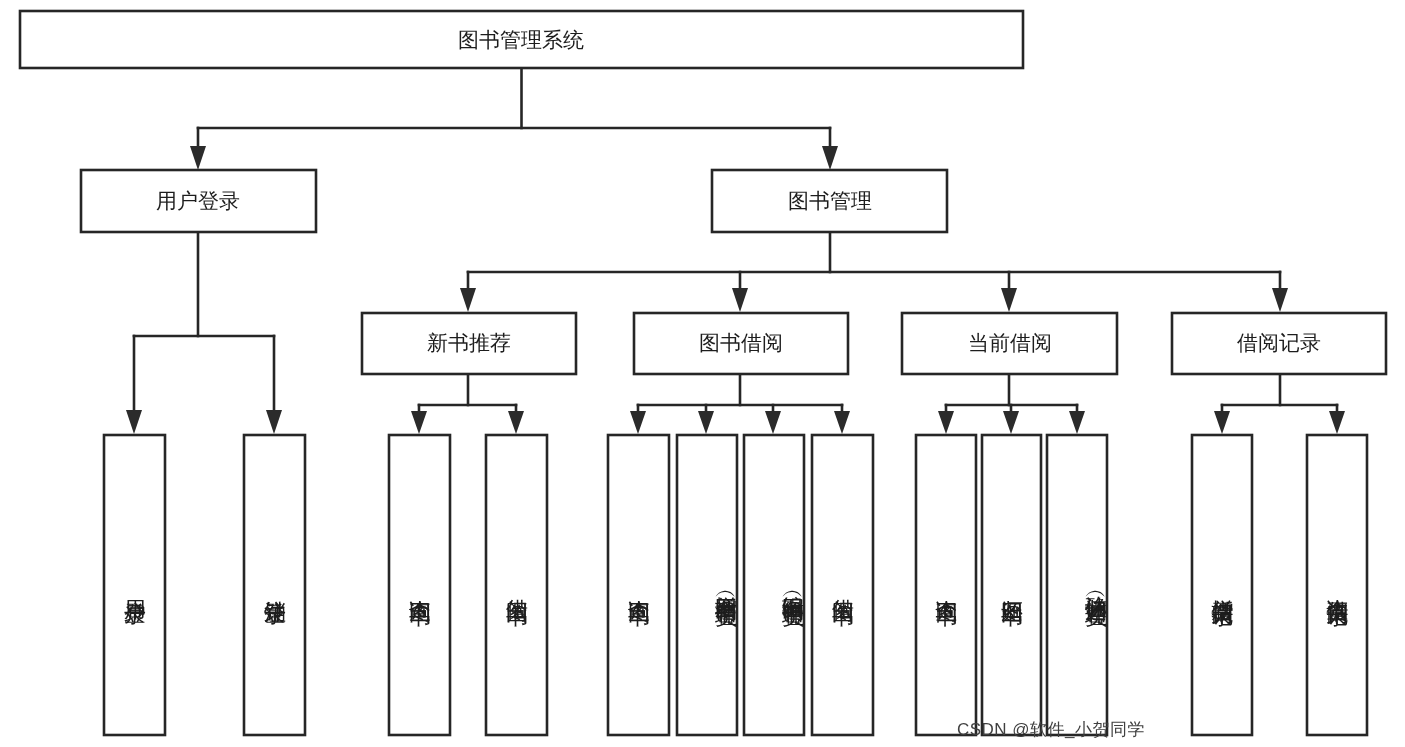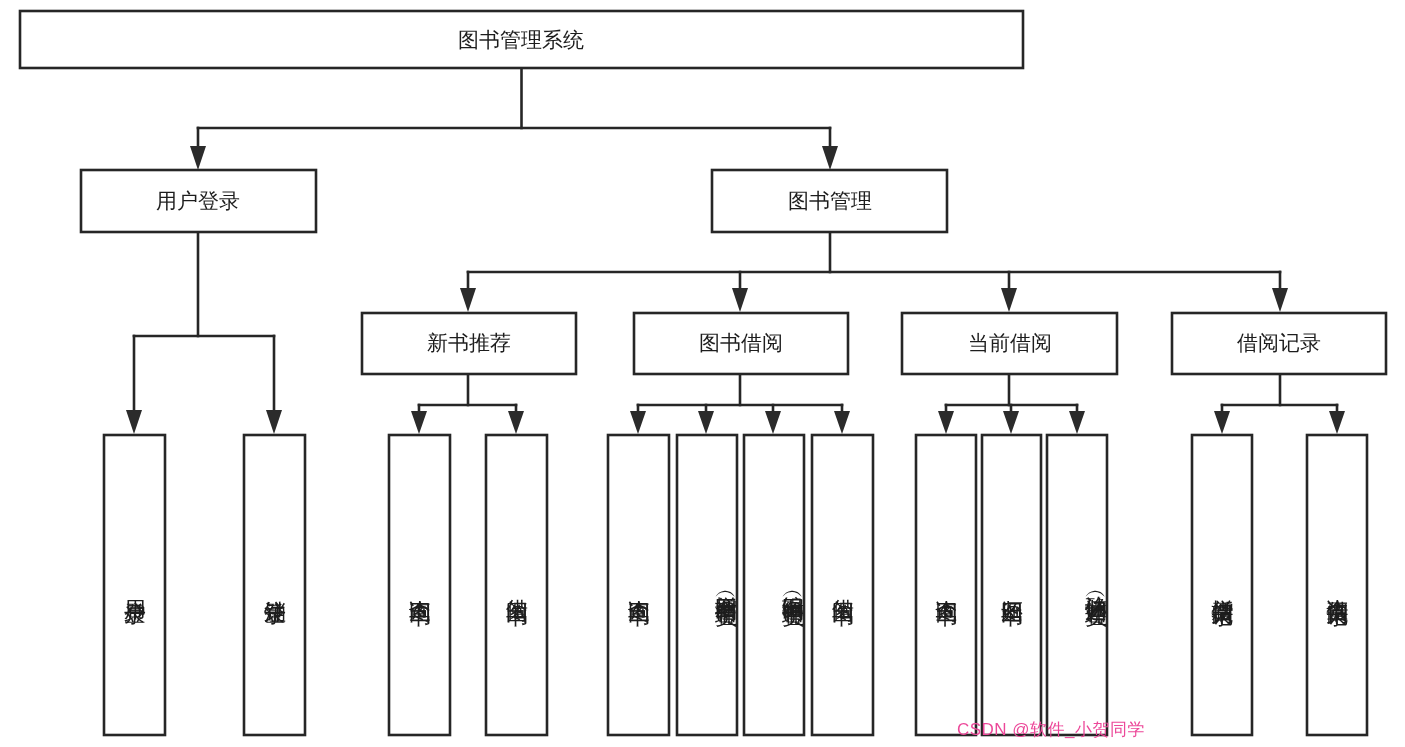--- a/index.html
+++ b/index.html
@@ -64,21 +64,21 @@
     text-align: center;
     white-space: nowrap;
     pointer-events: none;
   }
   #watermark {
     position: absolute;
     right: 8px;
     bottom: 6px;
     font-family: "Liberation Sans", "DejaVu Sans", sans-serif;
     font-size: 17px;
-    color: #ec4899;
+    color: #404040;
     letter-spacing: 0.5px;
     white-space: nowrap;
   }
 </style>
 </head>
 <body>
 
 <div id="diagram-root">
 
   <svg id="tree-svg" viewBox="0 0 1405 747" xmlns="http://www.w3.org/2000/svg">

